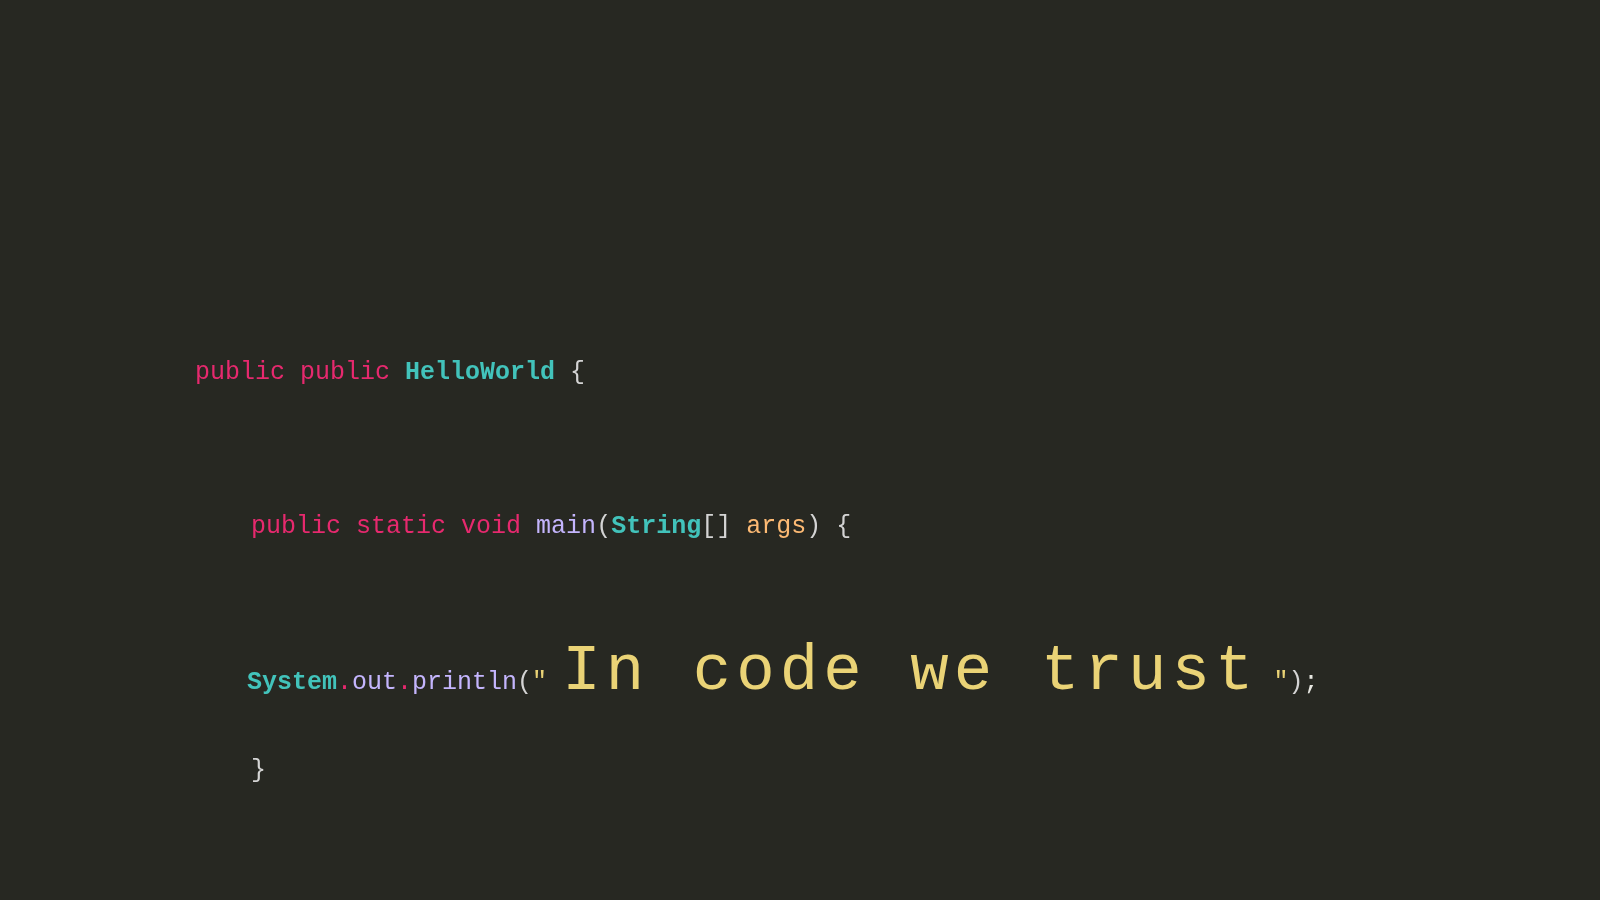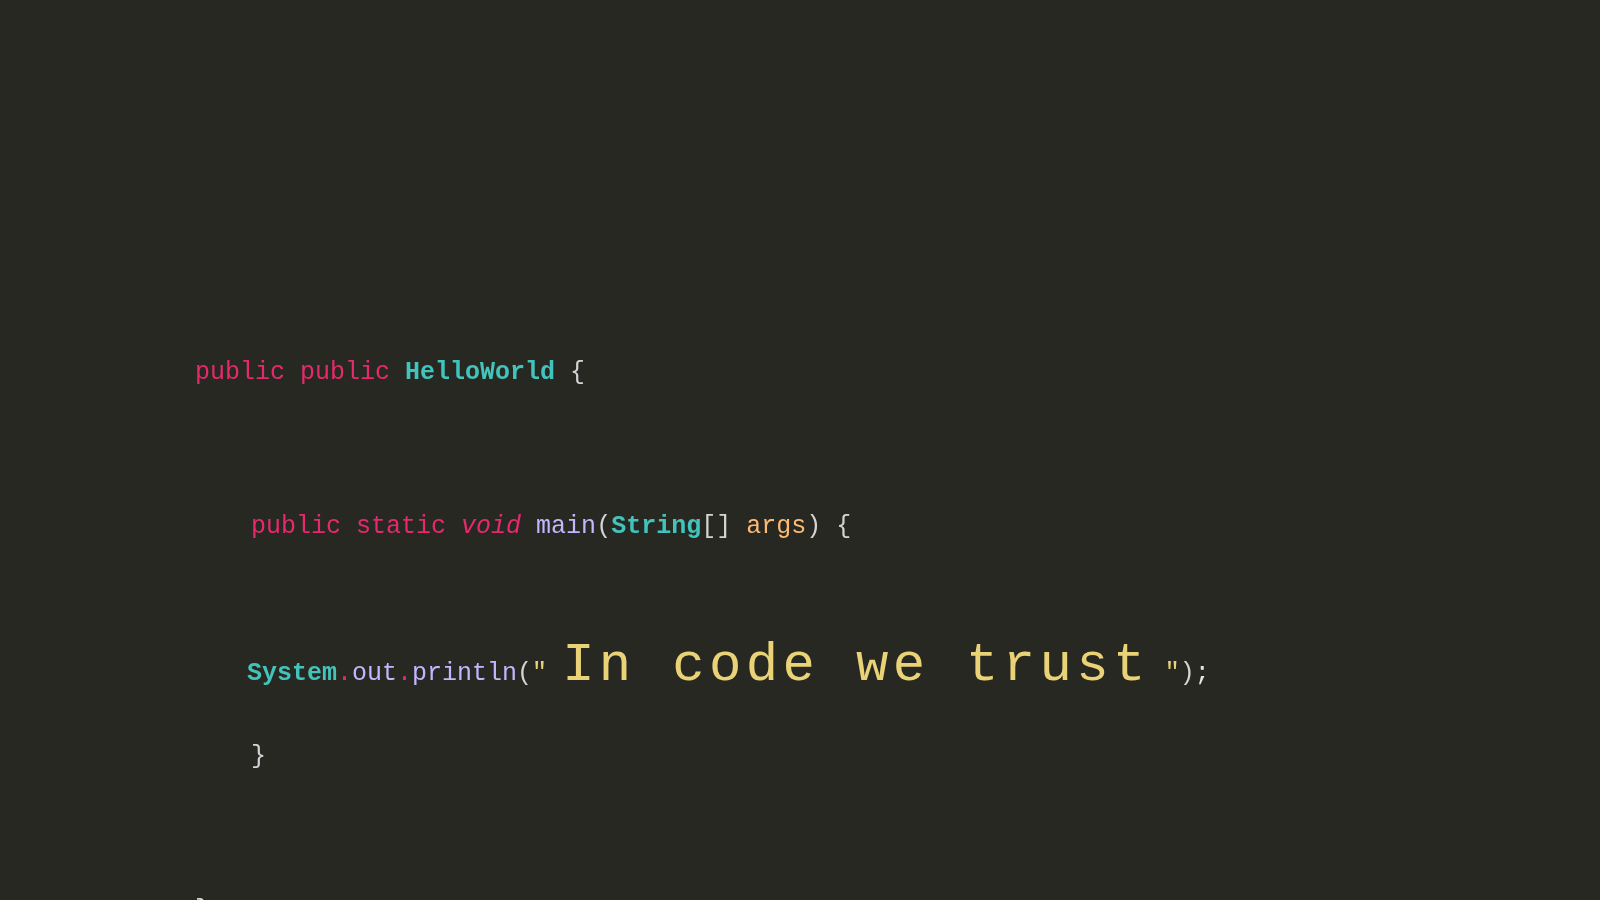--- a/index.html
+++ b/index.html
@@ -31,21 +31,20 @@
     }
     .keyword {
       color: #e6296e;
       text-align: right;
     }
     .type {
       color: #42c3bb;
       font-weight: bold;
     }
     .italic {
-      font-style: italic;
     }
     .method {
       color: #c4b5fd;
     }
     .param {
       color: #fdba74;
     }
     .dot-red {
       color: #e6296e;
     }
@@ -60,21 +59,21 @@
     }
     .bracket {
       color: #d4d4d4;
     }
     .string-small {
       color: #ead376;
       font-size: 25px;
     }
     .string-large {
       color: #ead376;
-      font-size: 54px;
+      font-size: 64px;
       letter-spacing: 0.08em;
       vertical-align: baseline;
     }
     .line3 {
       display: flex;
       align-items: baseline;
       text-align: right;
     }
     .indent1 {
       display: inline-block;

